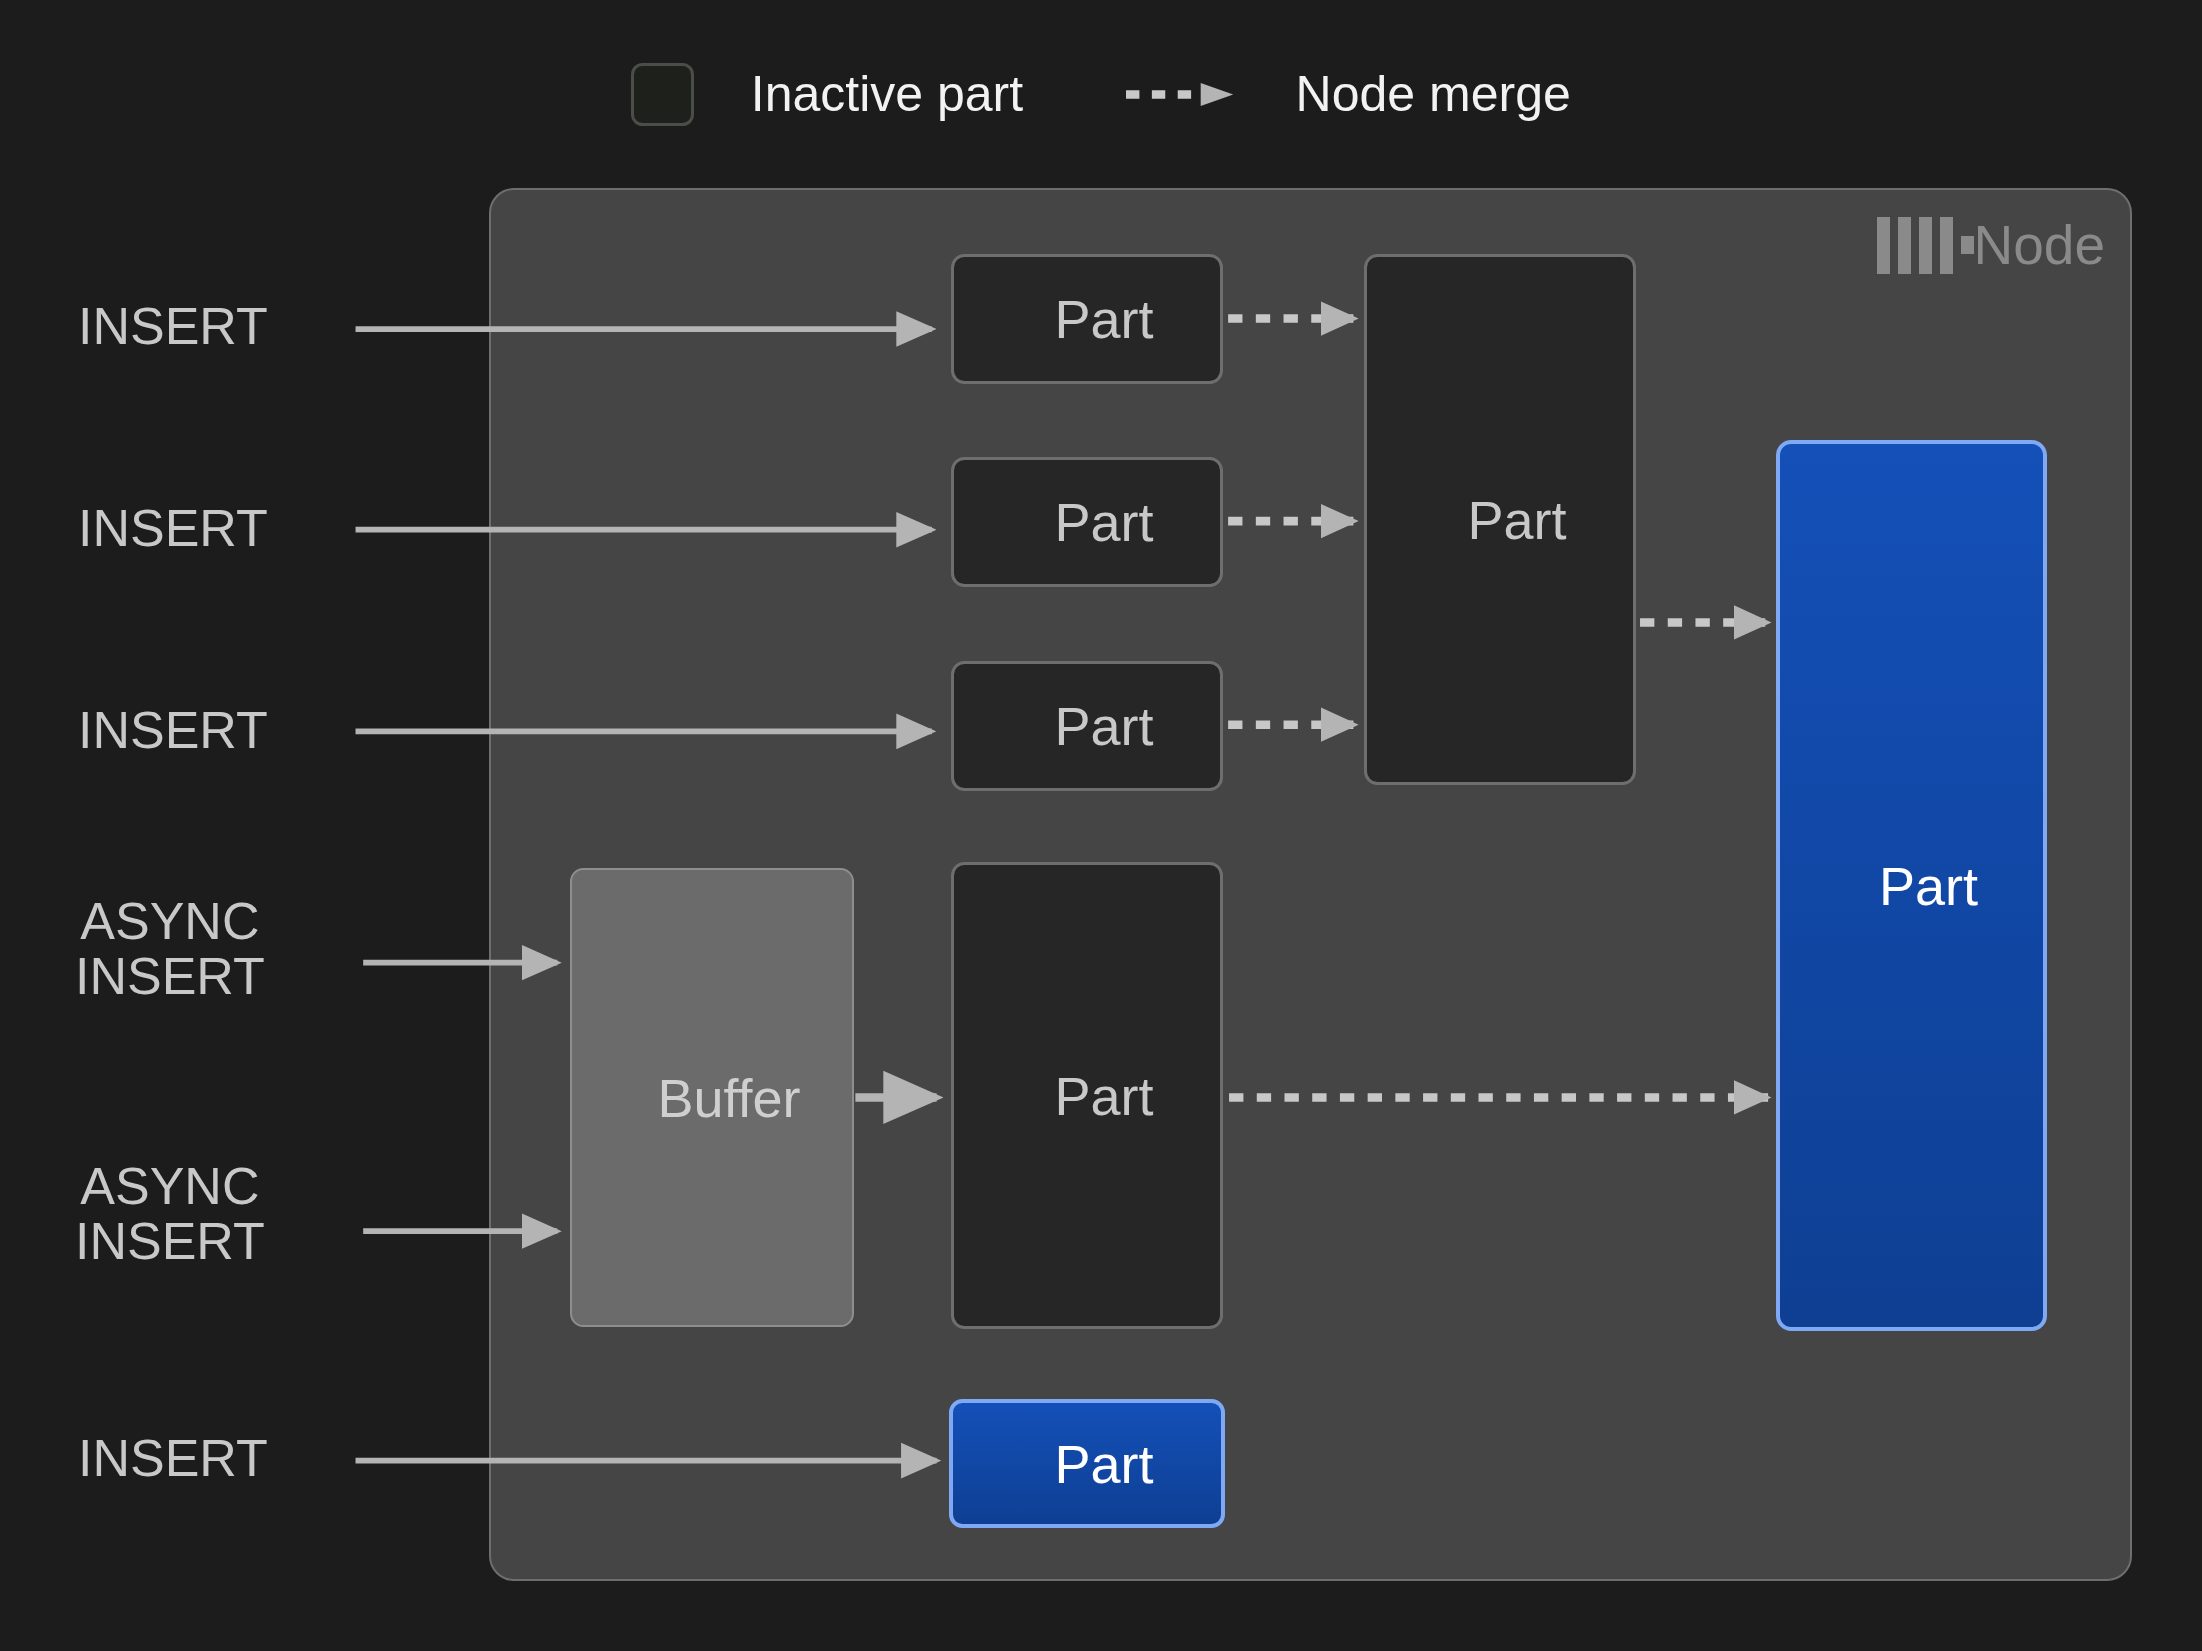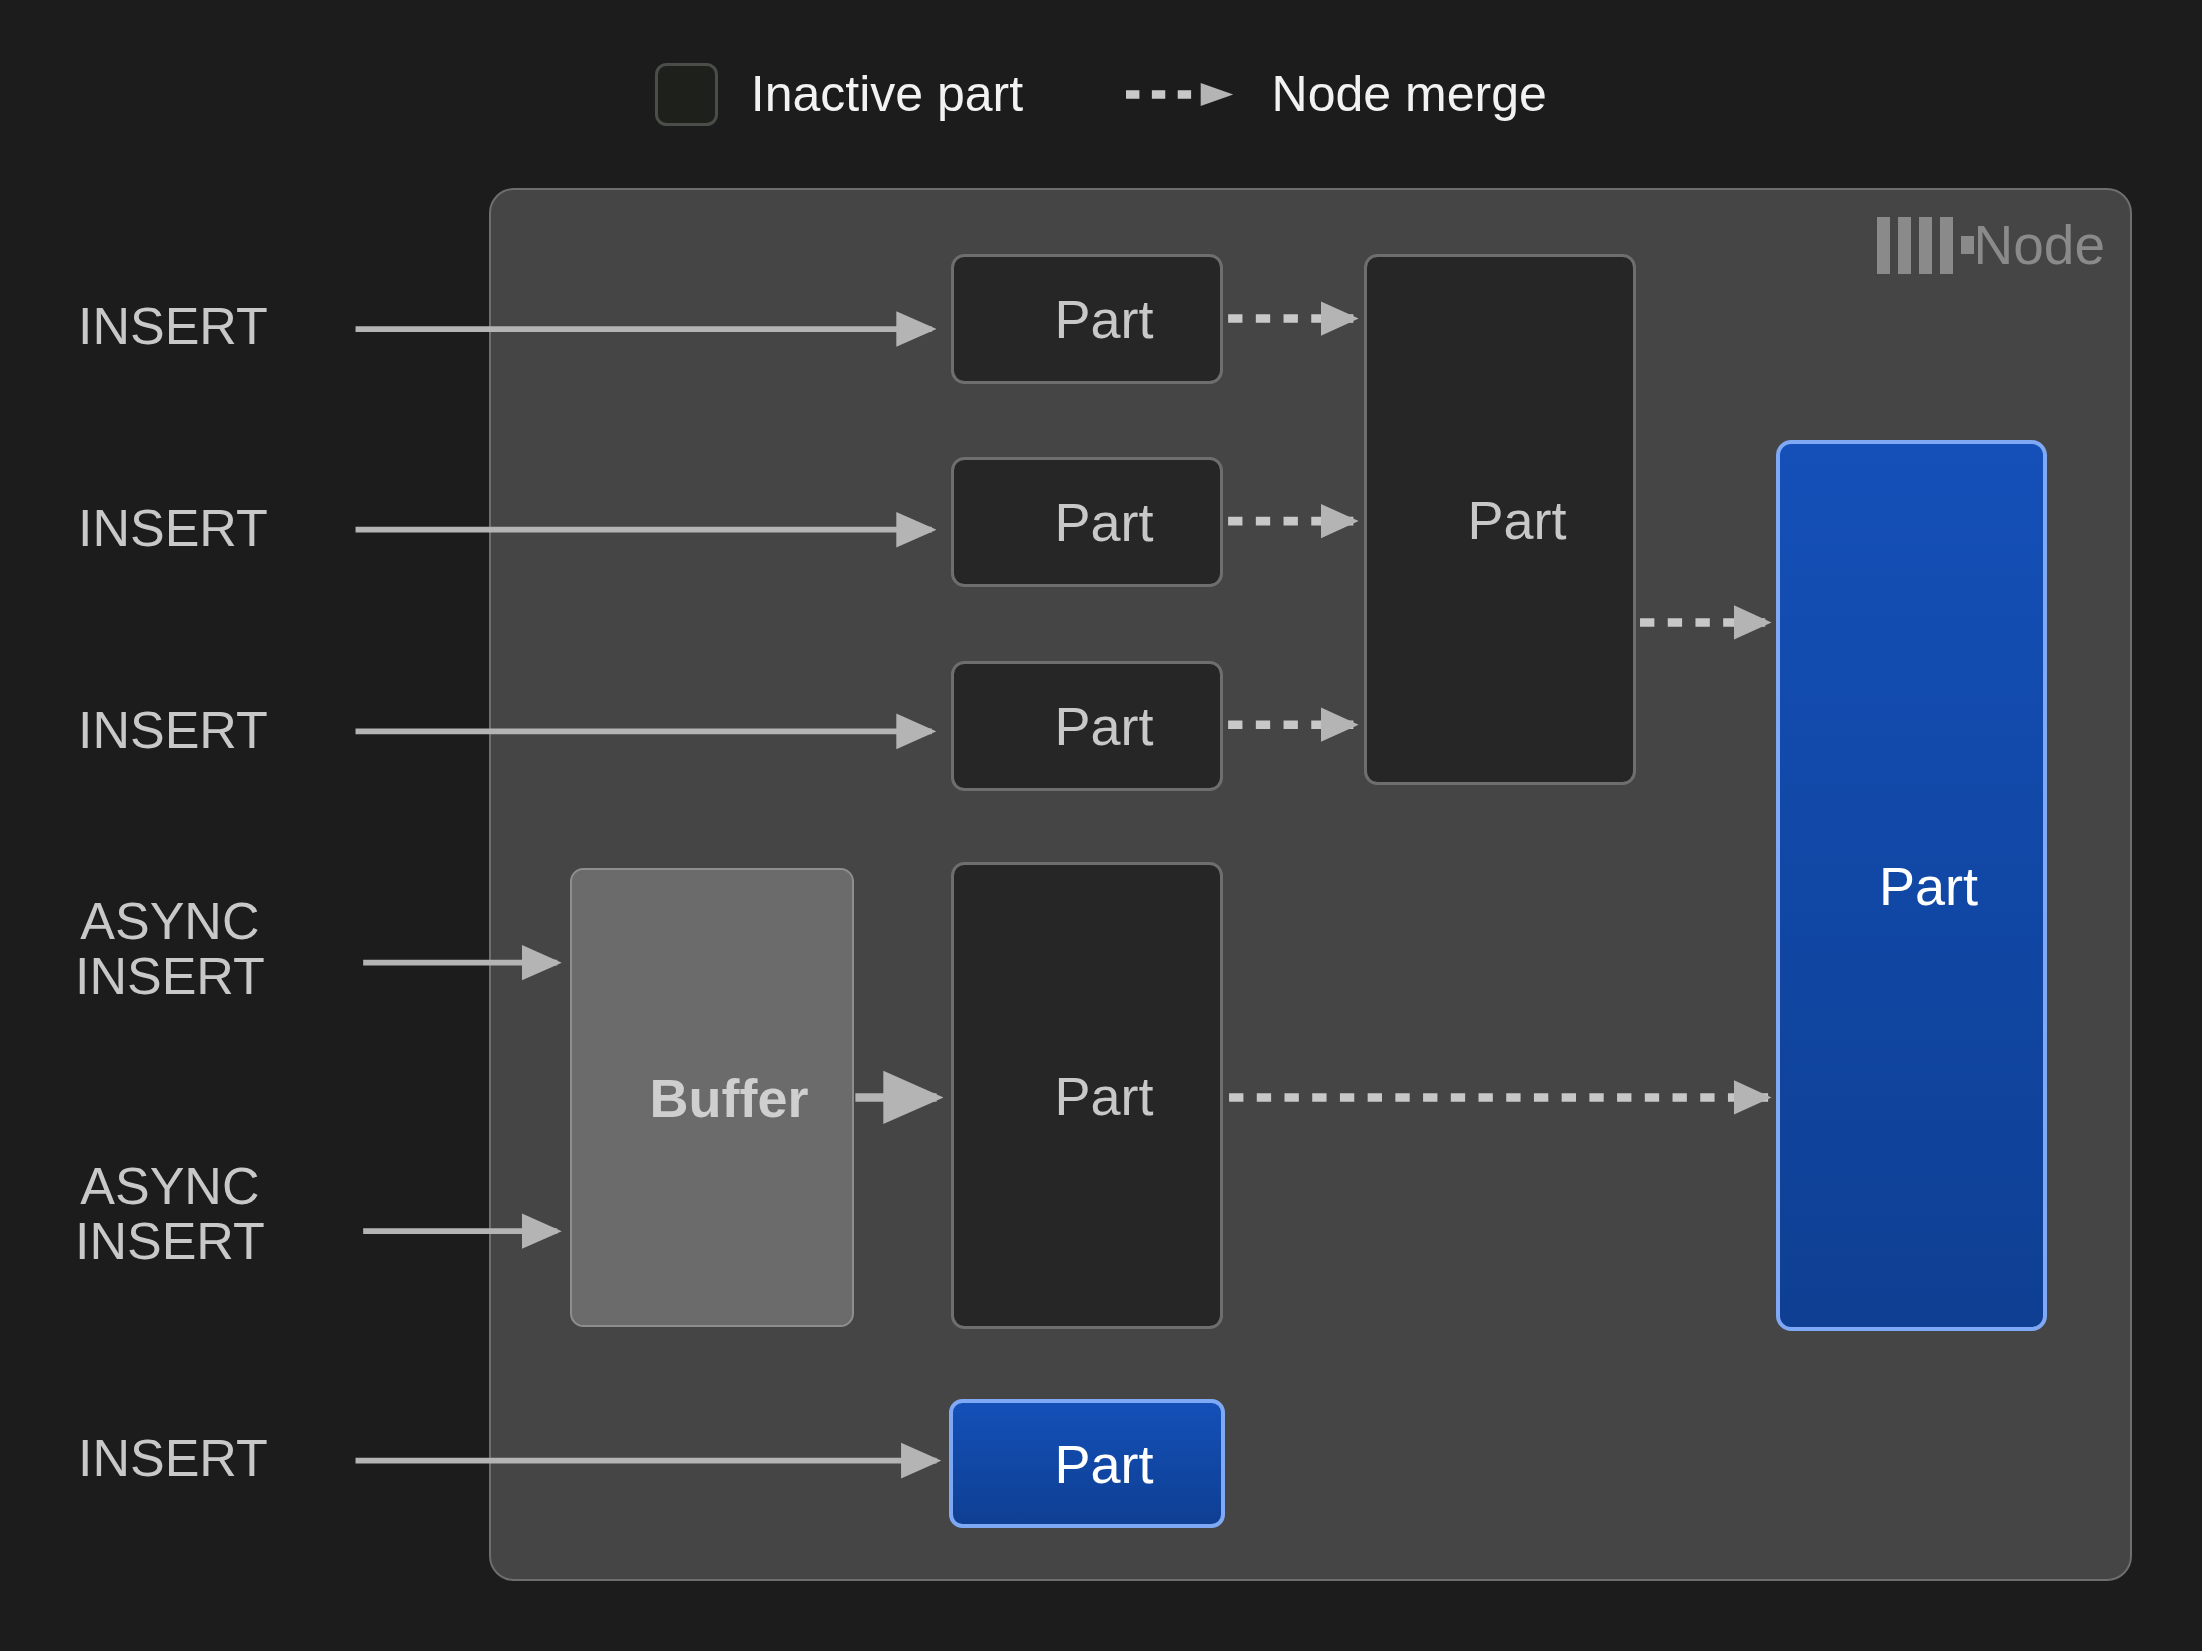--- a/index.html
+++ b/index.html
@@ -32,20 +32,21 @@
     width: 2202px;
     height: 96px;
     display: flex;
     justify-content: center;
     align-items: center;
     gap: 0;
   }
   .legend-item {
     display: flex;
     align-items: center;
+    gap: 24px;
   }
   .legend-item + .legend-item { margin-left: 103px; }
 
   .swatch {
     width: 63px;
     height: 63px;
     border-radius: 11.5px;
     box-sizing: border-box;
     flex: 0 0 auto;
   }
@@ -136,21 +137,21 @@
   .box.part-active {
     background: linear-gradient(180deg, #1450b8 0%, #0e3f93 100%);
     border: 4.8px solid #7fa9f4;
   }
   .box.part-active .box-label { color: #ffffff; }
 
   .box.buffer {
     background: #6b6b6b;
     border: 2.9px solid #8e8e8e;
   }
-  .box.buffer .box-label { color: #cfcfcf; font-weight: bold; }
+  .box.buffer .box-label { color: #cfcfcf; font-weight: normal; }
 
   
   .src-label {
     position: absolute;
     font-size: 52px;
     color: #c8c8c8;
     line-height: 1.06;
     white-space: pre-line;
     text-align: center;
   }

